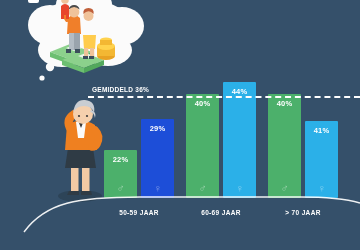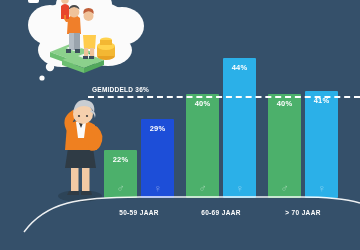--- a/index.html
+++ b/index.html
@@ -176,31 +176,31 @@
     <div class="bar" style="left:141px;height:79px;background:#1d4ed8;">
       <span class="pct">29%</span>
       <span class="gender">♀</span>
     </div>
 
     <div class="bar" style="left:186px;height:104px;background:#4cb06b;">
       <span class="pct">40%</span>
       <span class="gender">♂</span>
     </div>
 
-    <div class="bar" style="left:223px;height:140px;background:#2bb0e8;">
+    <div class="bar" style="left:223px;height:116px;background:#2bb0e8;">
       <span class="pct">44%</span>
       <span class="gender">♀</span>
     </div>
 
     <div class="bar" style="left:268px;height:104px;background:#4cb06b;">
       <span class="pct">40%</span>
       <span class="gender">♂</span>
     </div>
 
-    <div class="bar" style="left:305px;height:107px;background:#2bb0e8;">
+    <div class="bar" style="left:305px;height:77px;background:#2bb0e8;">
       <span class="pct">41%</span>
       <span class="gender">♀</span>
     </div>
 
     <div class="avgline"></div>
     <div class="avglabel">GEMIDDELD 36%</div>
 
     <svg class="baseline" width="360" height="250" viewBox="0 0 360 250">
       <path d="M24,232 C46,202 78,197 140,197 L300,197 C330,197 346,199 360,203" stroke="#ffffff" stroke-width="1.4" fill="none" opacity="0.92"></path>
     </svg>

